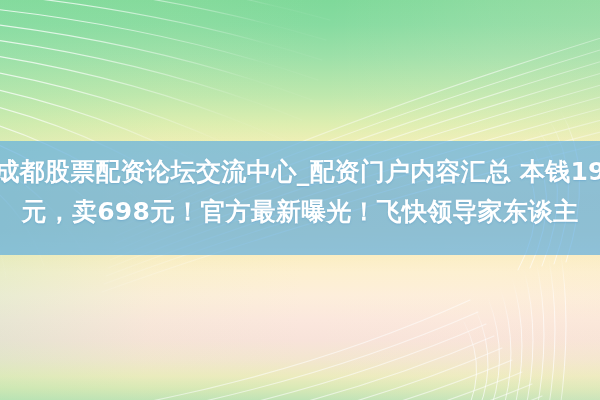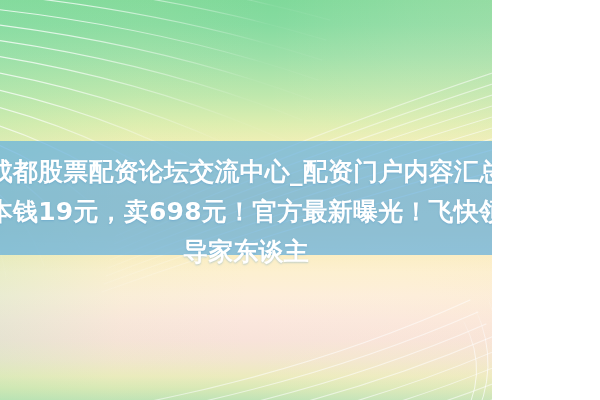--- a/index.html
+++ b/index.html
@@ -2,21 +2,21 @@
 <html><head>
 <meta charset="utf-8">
 <style>
   html, body {
     margin: 0;
     padding: 0;
     background: #ffffff;
   }
   #stage {
     position: relative;
-    width: 492px;
+    width: 600px;
     height: 400px;
     overflow: hidden;
     font-family: "DejaVu Sans", "Liberation Sans", sans-serif;
   }
 
   
   .bg-gradient {
     position: absolute;
     inset: 0;
     background:

